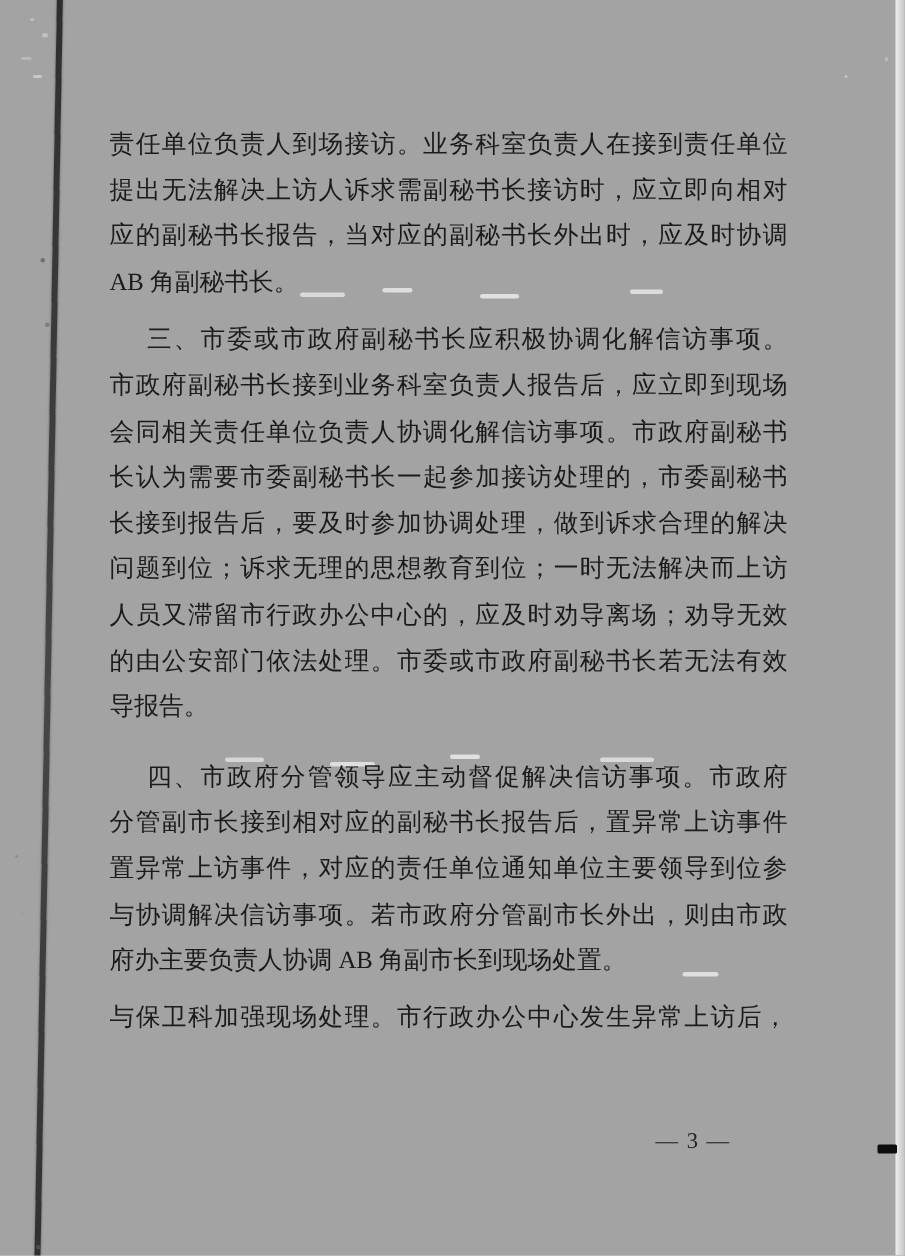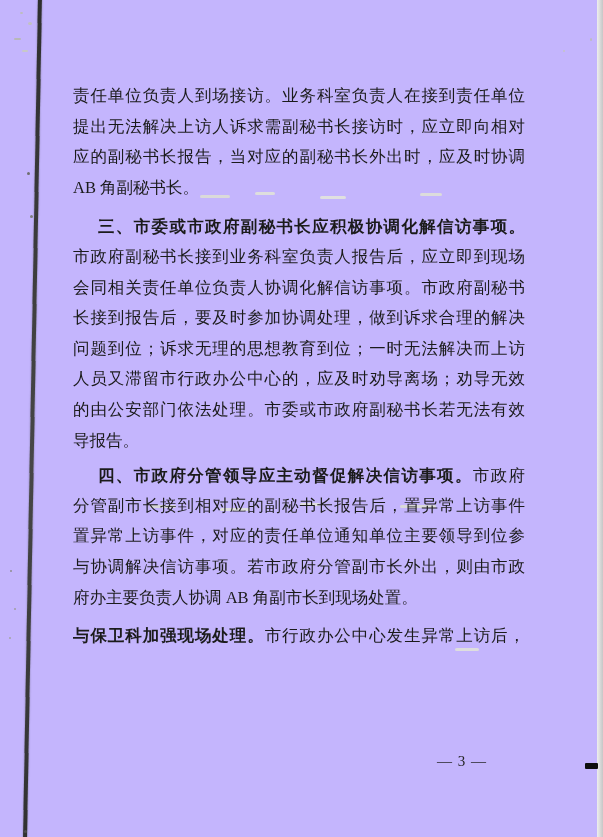--- a/index.html
+++ b/index.html
@@ -61,55 +61,55 @@
 
   
   .content {
     position: absolute;
     left: 73px;
     top: 81px;
     width: 452px;
     color: #1b1b1b;
   }
   .para { margin: 0; }
-  .para.gap-s { margin-top: 4px; }
+  .para.gap-s { margin-top: 16px; }
   .para.gap-m { margin-top: 7px; }
   .para.gap-l { margin-top: 8px; }
   .line {
     height: 30.6px;
     line-height: 30.6px;
     font-size: 16.5px;
     white-space: normal;
     overflow: hidden;
     text-align: left;
   }
   .line.justify {
     text-align: justify;
     text-align-last: justify;
   }
   .line.indent { text-indent: 25px; }
   .seg { font-family: "Liberation Serif", serif; }
   .seg.bold {
     font-family: "Liberation Sans", sans-serif;
-    font-weight: 700;
+    font-weight: 400;
   }
   .page-number {
     position: absolute;
     left: 437px;
     top: 753px;
     font-size: 15px;
     letter-spacing: 1px;
     color: #242424;
     font-family: "Liberation Serif", serif;
   }
 </style>
 </head>
 <body>
 
-<div class="page" style="background: #c4b5fd;">
+<div class="page" style="background: #a3a3a3;">
 
   <div class="fold-line"></div>
   <div class="right-band"></div>
   <div class="edge-dash"></div>
 
   <div class="speck" style="left:20px;top:12px;width:3px;height:2px;background:#bdbdbd;"></div>
   <div class="speck" style="left:28px;top:22px;width:4px;height:3px;background:#c2c2c2;"></div>
   <div class="smudge" style="left:14px;top:38px;width:7px;height:2px;background:#b8b8b8;"></div>
   <div class="smudge" style="left:22px;top:50px;width:6px;height:2px;background:#c8c8c8;"></div>
   <div class="speck" style="left:27px;top:172px;width:3px;height:3px;background:#6f6f6f;"></div>
@@ -135,20 +135,21 @@
       <div class="para ">
         <div class="line justify"><span class="seg">责任单位负责人到场接访。业务科室负责人在接到责任单位</span></div>
         <div class="line justify"><span class="seg">提出无法解决上访人诉求需副秘书长接访时，应立即向相对</span></div>
         <div class="line justify"><span class="seg">应的副秘书长报告，当对应的副秘书长外出时，应及时协调</span></div>
         <div class="line"><span class="seg">AB 角副秘书长。</span></div>
       </div>
       <div class="para gap-l">
         <div class="line justify indent"><span class="seg bold">三、市委或市政府副秘书长应积极协调化解信访事项。</span></div>
         <div class="line justify"><span class="seg">市政府副秘书长接到业务科室负责人报告后，应立即到现场</span></div>
         <div class="line justify"><span class="seg">会同相关责任单位负责人协调化解信访事项。市政府副秘书</span></div>
+        <div class="line justify"><span class="seg">长认为需要市委副秘书长一起参加接访处理的，市委副秘书</span></div>
         <div class="line justify"><span class="seg">长接到报告后，要及时参加协调处理，做到诉求合理的解决</span></div>
         <div class="line justify"><span class="seg">问题到位；诉求无理的思想教育到位；一时无法解决而上访</span></div>
         <div class="line justify"><span class="seg">人员又滞留市行政办公中心的，应及时劝导离场；劝导无效</span></div>
         <div class="line justify"><span class="seg">的由公安部门依法处理。市委或市政府副秘书长若无法有效</span></div>
         <div class="line"><span class="seg">导报告。</span></div>
       </div>
       <div class="para gap-s">
         <div class="line justify indent"><span class="seg bold">四、市政府分管领导应主动督促解决信访事项。</span><span class="seg">市政府</span></div>
         <div class="line justify"><span class="seg">分管副市长接到相对应的副秘书长报告后，置异常上访事件</span></div>
         <div class="line justify"><span class="seg">置异常上访事件，对应的责任单位通知单位主要领导到位参</span></div>

